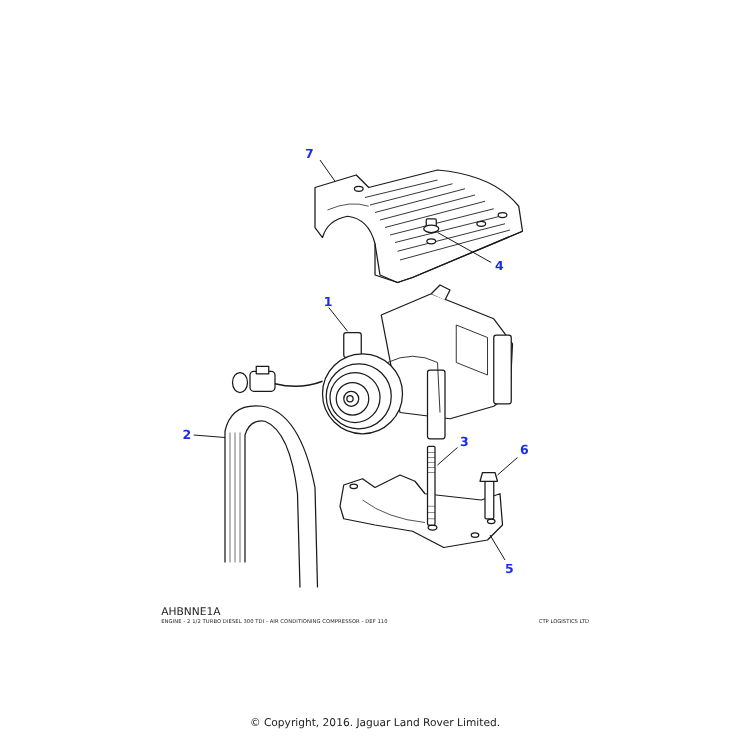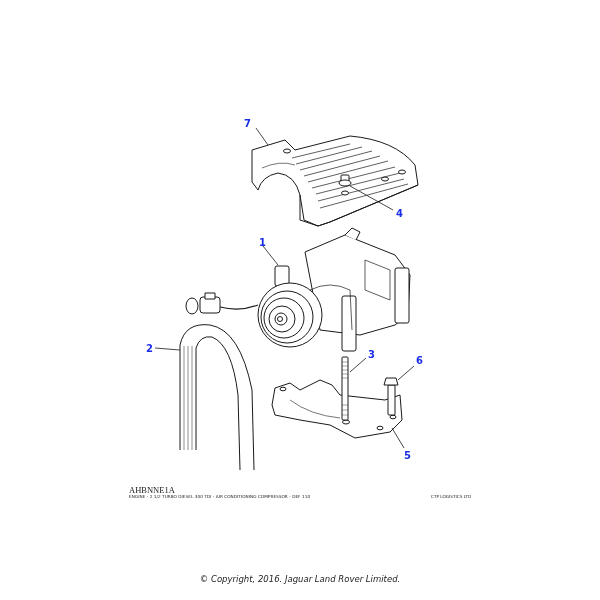--- a/index.html
+++ b/index.html
@@ -1,22 +1,22 @@
 <!DOCTYPE html>
 <html><head>
 <meta charset="utf-8">
 <style>
   html, body { margin:0; padding:0; background:#ffffff; }
   body { width:600px; height:600px; position:relative; overflow:hidden; font-family:"DejaVu Sans", sans-serif; }
   #diagram { position:absolute; left:0; top:0; width:600px; height:600px; }
   .callout { position:absolute; font-family:"DejaVu Sans", sans-serif; font-weight:bold; font-size:10px; color:#1a2ee6; }
-  .code { position:absolute; left:129px; top:485px; font-size:8.5px; color:#222;font-family:Liberation Serif, serif; }
+  .code { position:absolute; left:129px; top:485px; font-size:8.5px; color:#222; }
   .caption { position:absolute; left:129px; top:494px; font-size:4.2px; color:#222; letter-spacing:0.05px; }
   .vendor { position:absolute; left:431px; top:494px; font-size:4.2px; color:#222; }
-  .copyright { position:absolute; left:0; width:600px; top:574px; text-align:center; font-size:8.5px; color:#222;font-style:italic; }
+  .copyright { position:absolute; left:0; width:600px; top:574px; text-align:center; font-size:8.5px; color:#222; }
 </style>
 </head>
 <body>
 
 <svg id="diagram" viewBox="0 0 600 600" xmlns="http://www.w3.org/2000/svg">
   <g fill="#ffffff" stroke="#1a1a1a" stroke-width="1" stroke-linejoin="round">
 
     <g>
       <path d="M252,160 L252,150 L285,140 L295,150 L350,136 Q395,140 415,165 L418,185 L330,222 L318,226 L304,220 L300,195 Q295,175 278,173 Q262,176 258,190 L252,182 Z"></path>
       <path d="M300,195 L300,220 L318,226 L330,222 L418,185" fill="none"></path>

